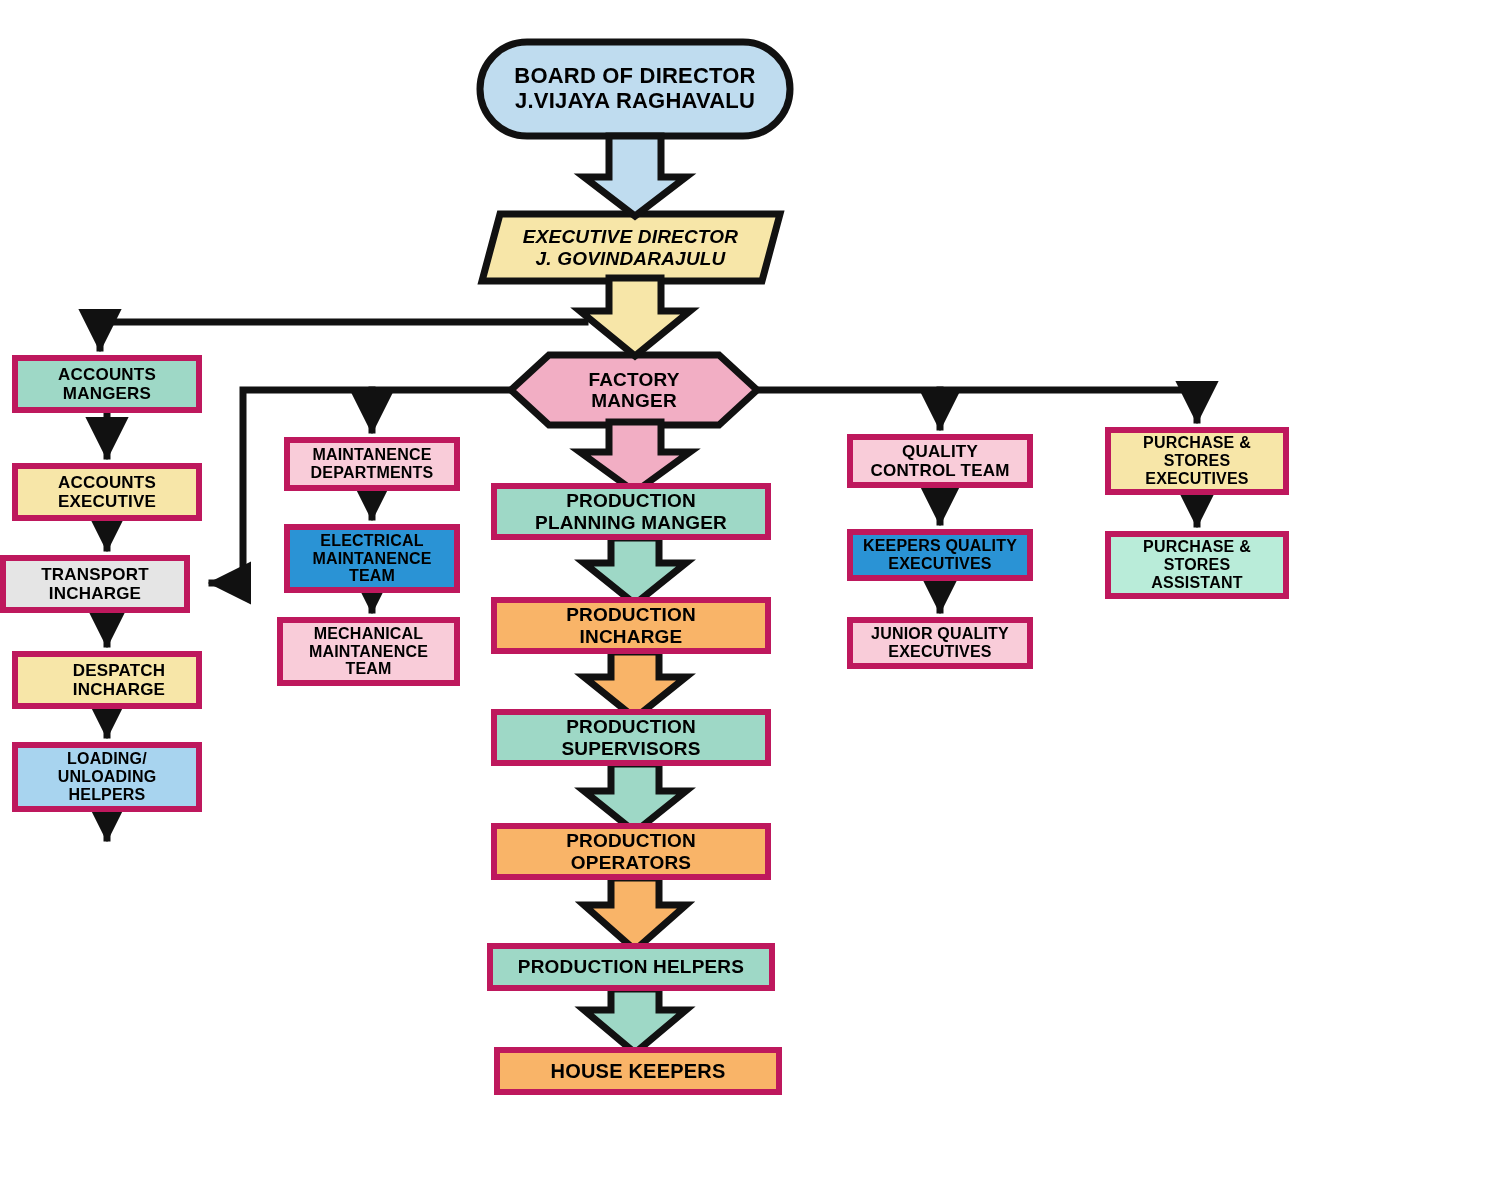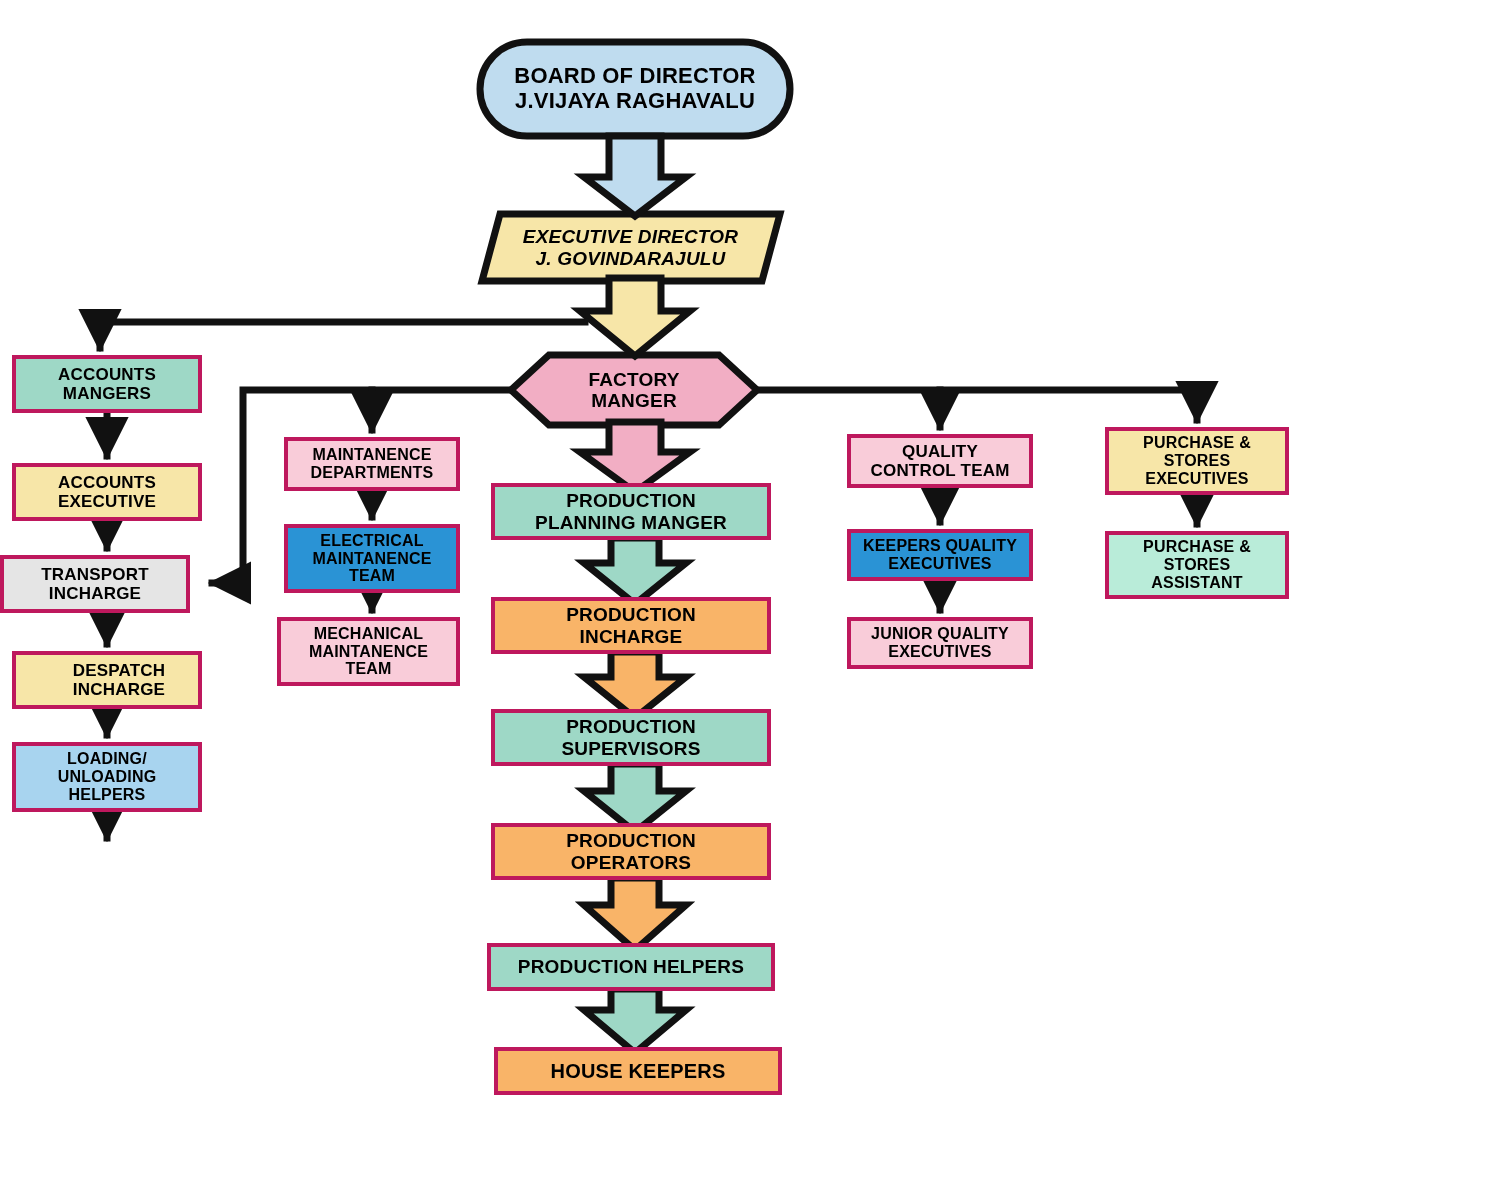--- a/index.html
+++ b/index.html
@@ -32,21 +32,21 @@
     align-items: center;
     justify-content: center;
     text-align: center;
     font-weight: bold;
     color: #000000;
     letter-spacing: 0.2px;
     line-height: 1.12;
     z-index: 5;
   }
   .node.rect {
-    border: 4px solid #be185d;
+    border: 6px solid #be185d;
   }
   .node .label {
     display: block;
     width: 100%;
     padding: 0 4px;
   }
   
   .node.shaped {
     border: none;
     background: transparent;

